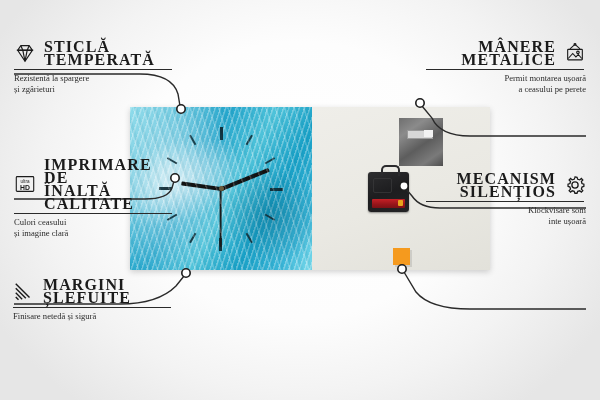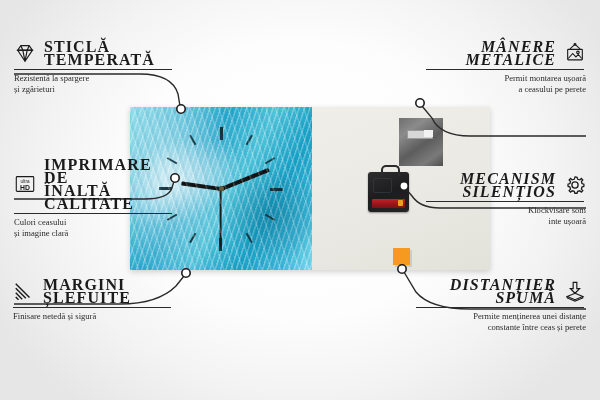--- a/index.html
+++ b/index.html
@@ -105,21 +105,21 @@
     font-size:16px;letter-spacing:1.1px;font-weight:bold;color:#1b1b1b;
     line-height:13px;text-transform:uppercase;white-space:pre-line;
   }
   .co-rule{height:1px;background:#2a2a2a;margin-top:3px;}
   .co-sub{
     font-size:8.6px;color:#2b2b2b;line-height:10.5px;margin-top:3px;white-space:pre-line;
   }
   .left .co-head{justify-content:flex-start;}
   .left .co-title{text-align:left;}
   .left .co-sub{text-align:left;}
-  .right .co-head{justify-content:flex-end;flex-direction:row;font-style:italic;}
+  .right .co-head{justify-content:flex-end;flex-direction:row;}
   .right .co-title{text-align:right;}
   .right .co-sub{text-align:right;}
   .ico{width:22px;height:22px;flex:0 0 22px;}
   .ico svg{display:block;width:22px;height:22px;}
 
   svg.wires{position:absolute;left:0;top:0;width:600px;height:400px;pointer-events:none;}
 </style>
 </head>
 <body>
 
@@ -292,30 +292,14 @@
           <path d="M12 3.2 l2.2 .5 .8 2.1 2.2 .6 1.7-1.5 1.6 1.6 -1.5 1.7 .6 2.2 2.1 .8 0 2.3 -2.1 .8 -.6 2.2 1.5 1.7 -1.6 1.6 -1.7-1.5 -2.2 .6 -.8 2.1 -2.3 0 -.8-2.1 -2.2-.6 -1.7 1.5 -1.6-1.6 1.5-1.7 -.6-2.2 -2.1-.8 0-2.3 2.1-.8 .6-2.2 -1.5-1.7 1.6-1.6 1.7 1.5 2.2-.6 .8-2.1 z"></path>
           <circle cx="12" cy="12" r="3.4"></circle>
         </svg>
       </span>
     </div>
     <div class="co-rule" style="width:158px;"></div>
     <div class="co-sub">Klockvisare som
 inte ușoară</div>
   </div>
 
-  <div class="callout right" style="left:416px;top:278px;width:170px;">
-    <div class="co-head">
-      <span class="co-title" style="flex:1;">DISTANȚIER
-SPUMĂ</span>
-      <span class="ico">
-        <svg viewBox="0 0 24 24" stroke="#1b1b1b" stroke-width="1.3" fill="none">
-          <path d="M10 2.5 h4 v7 h3 l-5 5 -5-5 h3 z"></path>
-          <path d="M12 14.5 L20.5 18 L12 21.5 L3.5 18 Z"></path>
-          <path d="M3.5 18 v1.6 L12 23 l8.5-3.4 V18"></path>
-        </svg>
-      </span>
-    </div>
-    <div class="co-rule" style="width:168px;"></div>
-    <div class="co-sub">Permite menținerea unei distanțe
-constante între ceas și perete</div>
-  </div>
 
 </div>
 
 </body></html>

